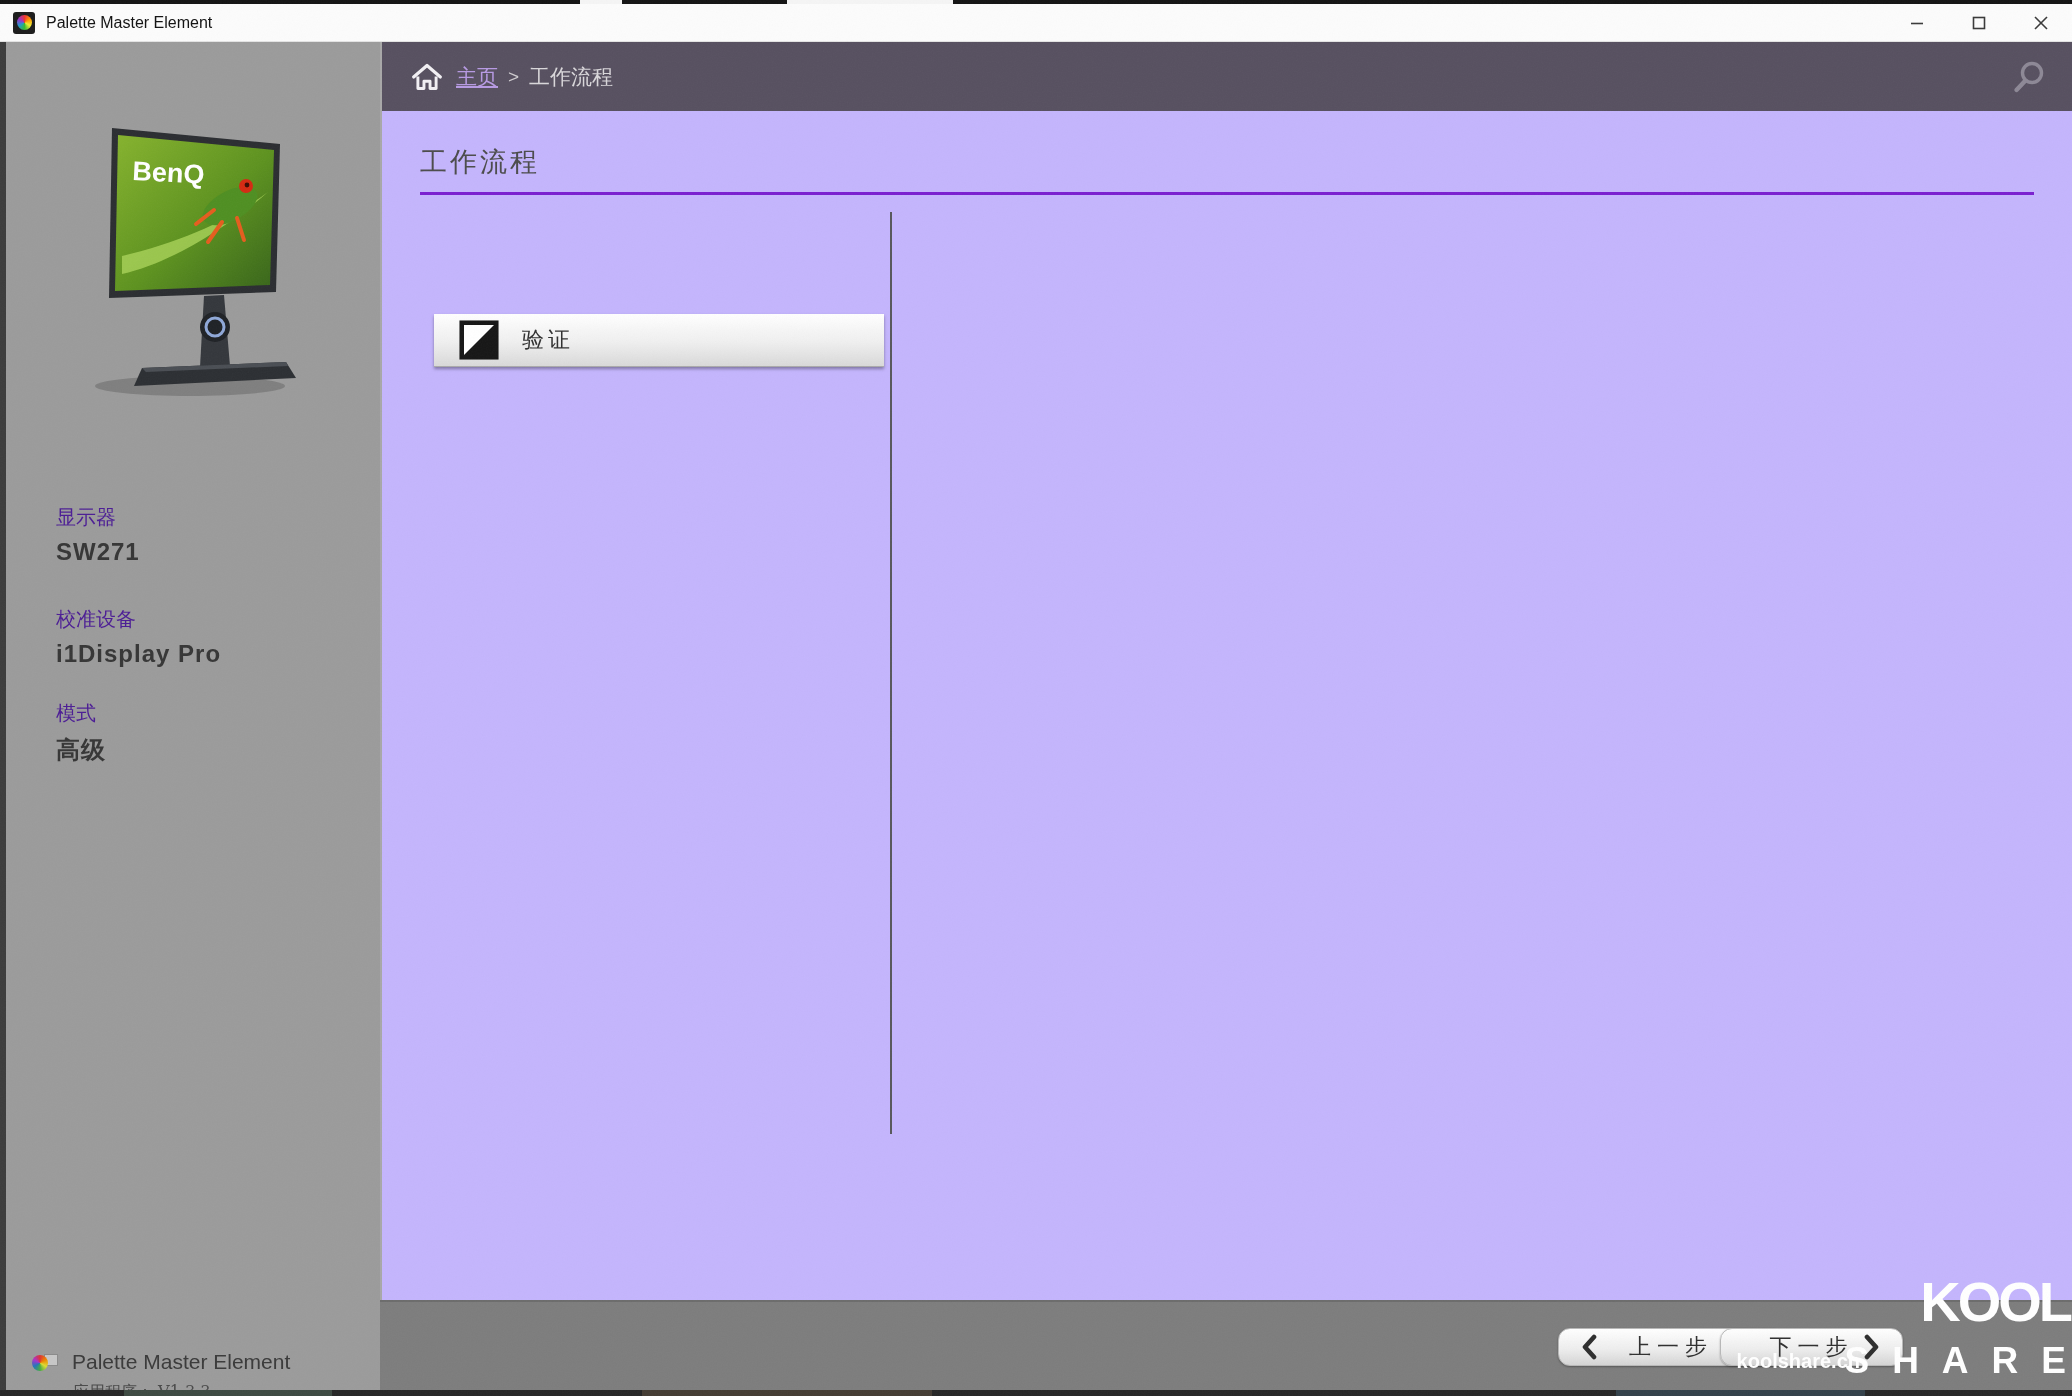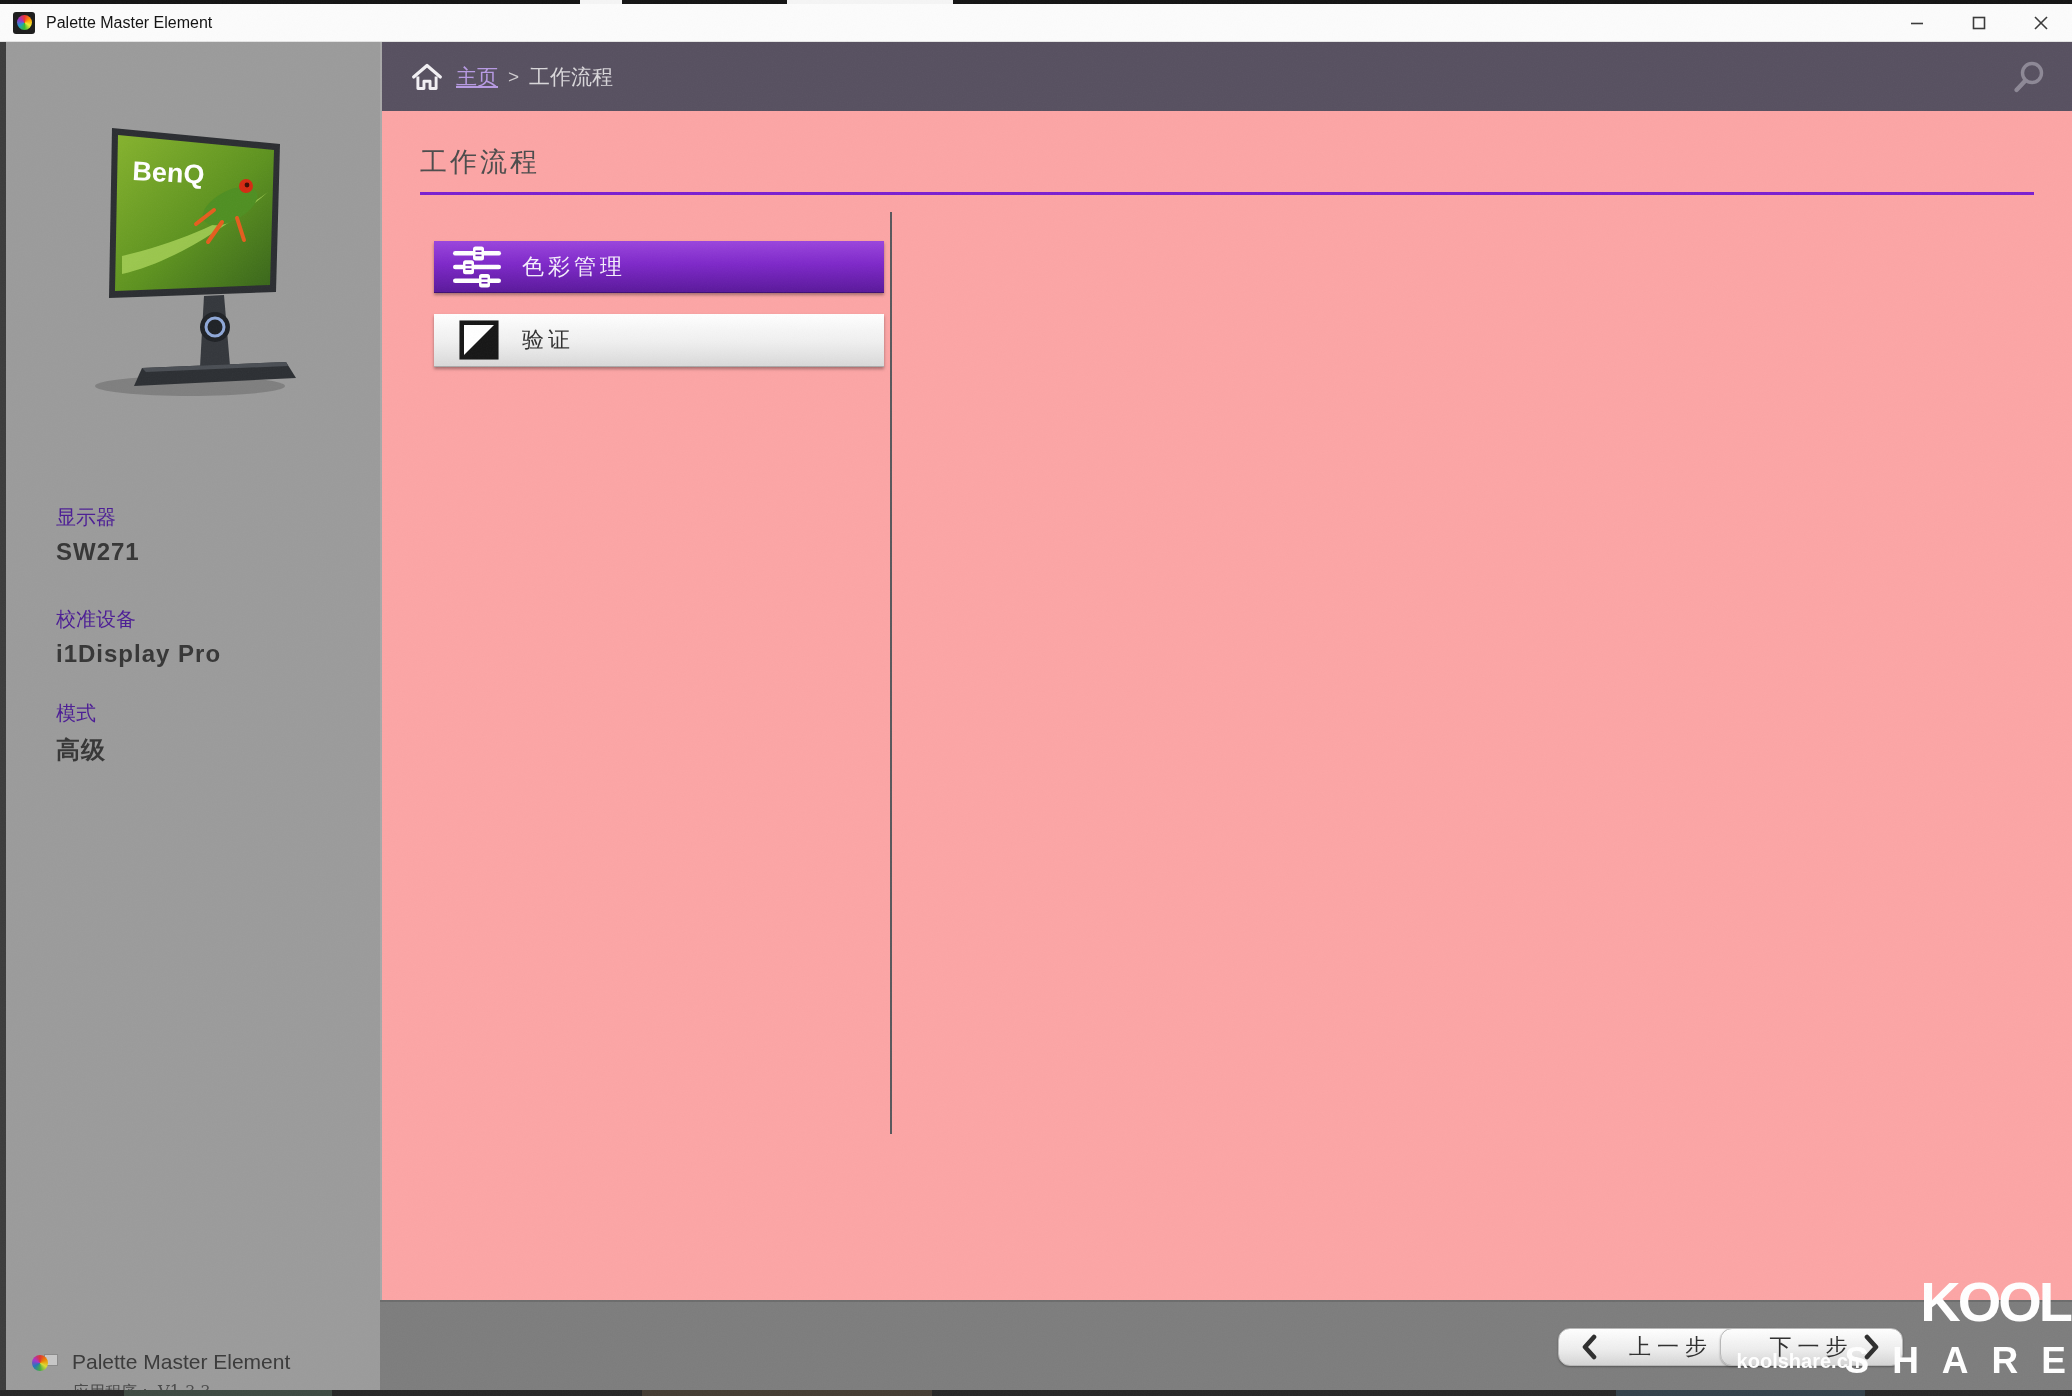--- a/index.html
+++ b/index.html
@@ -37,21 +37,21 @@
   .about { position:absolute; left:30px; top:1308px; }
   .about-row1 { display:flex; align-items:center; }
   .palette-logo { width:30px; height:20px; position:relative; }
   .palette-logo .page { position:absolute; right:2px; top:2px; width:14px; height:12px; background:#c7c7c7; border:1px solid #8a8a8a; }
   .palette-logo .blot { position:absolute; left:2px; top:3px; width:16px; height:16px; border-radius:50%;
       background:conic-gradient(#d33,#e80,#dd3,#4a4,#27b,#a3c,#d33); }
   .about-name { margin-left:12px; font-size:21px; color:#3a3a3a; }
   .about-ver { margin-left:43px; margin-top:8px; font-size:16px; color:#4a4a4a;
       font-family:"DejaVu Serif","Liberation Serif",serif; }
   
-  .main { position:absolute; left:380px; top:42px; width:1692px; height:1280px; background:#fca5a5; border-left:2px solid #a8a8a8; }
+  .main { position:absolute; left:380px; top:42px; width:1692px; height:1280px; background:#c4b5fd; border-left:2px solid #a8a8a8; }
   .breadcrumb-bar {
     position:absolute; left:0; top:0; width:100%; height:69px; background:#575060;
     display:flex; align-items:center;
   }
   .home-btn { margin-left:28px; display:flex; align-items:center; cursor:pointer; }
   .crumb-link {
     margin-left:12px; font-family:"DejaVu Serif","Liberation Serif",serif;
     font-size:21px; color:#b79ae3; text-decoration:underline; cursor:pointer;
   }
   .crumb-sep { margin:0 10px; font-size:19px; color:#cfcccf; }
@@ -211,43 +211,20 @@
         <svg width="40" height="40" viewBox="0 0 40 40">
           <circle cx="22" cy="16" r="9.5" fill="none" stroke="#8d8896" stroke-width="3.4"></circle>
           <line x1="15" y1="24" x2="6.5" y2="33" stroke="#8d8896" stroke-width="4.4" stroke-linecap="round"></line>
         </svg>
       </div>
     </div>
 
     <div class="content-title">工作流程</div>
     <div class="accent-rule"></div>
 
-    <div class="wf-btn purple">
-      <div class="wf-icon">
-        <svg width="50" height="42" viewBox="0 0 50 42">
-          <g fill="#ffffff">
-            <rect x="1" y="5" width="48" height="4.6" rx="2.3"></rect>
-            <rect x="1" y="18.7" width="48" height="4.6" rx="2.3"></rect>
-            <rect x="1" y="32.4" width="48" height="4.6" rx="2.3"></rect>
-            <rect x="21" y="0.6" width="11" height="14" rx="2.5"></rect>
-            <rect x="11" y="14.3" width="11" height="14" rx="2.5"></rect>
-            <rect x="27" y="28" width="11" height="13.6" rx="2.5"></rect>
-          </g>
-          <g stroke="#6c1fb0" stroke-width="1.6">
-            <line x1="23.5" y1="5.2" x2="29.5" y2="5.2"></line>
-              <line x1="23.5" y1="9.4" x2="29.5" y2="9.4"></line>
-            <line x1="13.5" y1="19" x2="19.5" y2="19"></line>
-              <line x1="13.5" y1="23.2" x2="19.5" y2="23.2"></line>
-            <line x1="29.5" y1="32.6" x2="35.5" y2="32.6"></line>
-              <line x1="29.5" y1="36.8" x2="35.5" y2="36.8"></line>
-          </g>
-        </svg>
-      </div>
-      <div class="wf-label">色彩管理</div>
-    </div>
 
     <div class="wf-btn white">
       <div class="wf-icon">
         <svg width="40" height="40" viewBox="0 0 44 44">
           <rect x="3" y="3" width="38" height="38" fill="#ffffff" stroke="#161616" stroke-width="5"></rect>
           <polygon points="38.5,5.5 38.5,38.5 5.5,38.5" fill="#161616"></polygon>
         </svg>
       </div>
       <div class="wf-label">验证</div>
     </div>

